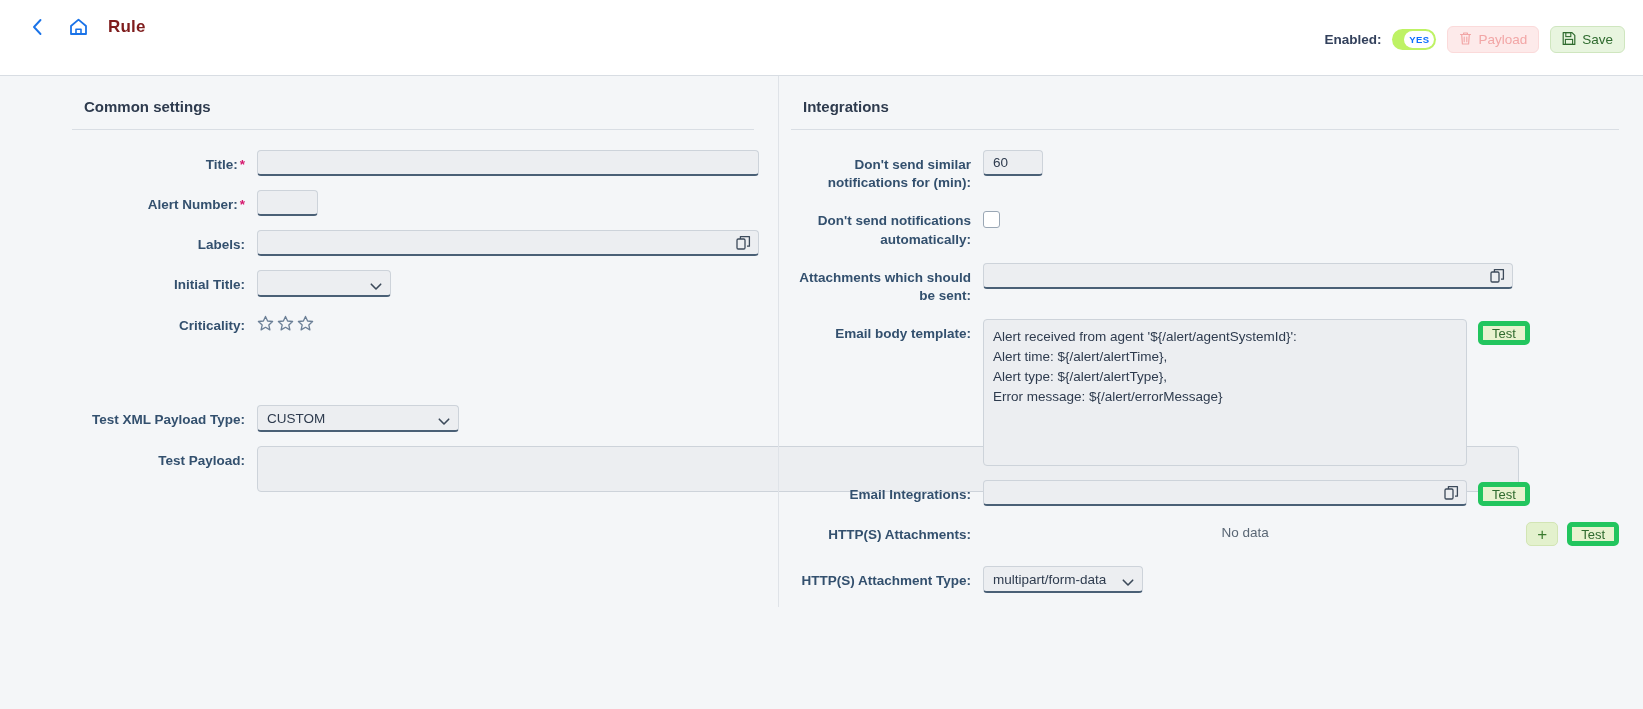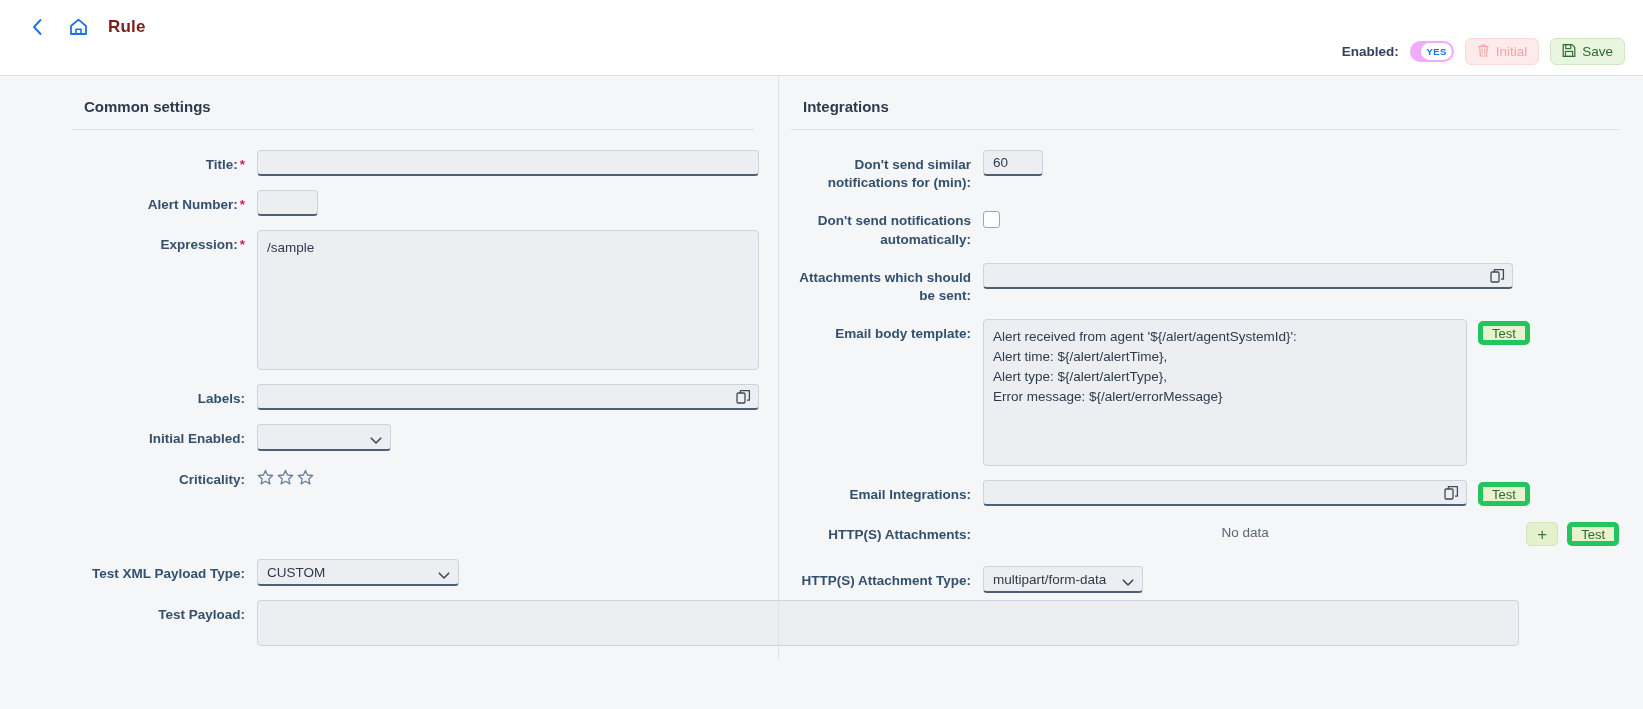--- a/index.html
+++ b/index.html
@@ -24,26 +24,26 @@
   }
   .back-chevron {
     width: 22px; height: 22px; display: flex; align-items: center; justify-content: center;
     cursor: pointer;
   }
   .home-icon { width: 24px; height: 24px; display: flex; align-items: center; justify-content: center; }
   .page-title {
     font-size: 17px; font-weight: bold; color: #7f1d1d; letter-spacing: .2px;
   }
   .topbar-right {
-    position: absolute; right: 18px; top: 38px;
+    position: absolute; right: 18px; top: 26px;
     display: flex; align-items: center; gap: 11px;
   }
   .enabled-label { font-size: 13.5px; font-weight: bold; color: #33415c; }
   .toggle {
-    width: 44px; height: 21px; border-radius: 11px; background: #f0abfc;
+    width: 44px; height: 21px; border-radius: 11px; background: #bef264;
     position: relative; cursor: pointer; display: flex; align-items: center;
   }
   .toggle .knob {
     position: absolute; right: 2px; top: 2px;
     height: 17px; min-width: 30px; padding: 0 5px;
     background: #ffffff; border-radius: 9px;
     display: flex; align-items: center; justify-content: center;
     font-size: 9.5px; font-weight: bold; color: #0d6efd; letter-spacing: .4px;
   }
   .btn {
@@ -177,21 +177,21 @@
       <span class="toggle">
         <span class="knob">YES</span>
       </span>
       <span class="btn btn-delete">
         <span>
           <svg width="13" height="15" viewBox="0 0 13 15">
             <path d="M1.5 3.5 H11.5 M4.6 3.5 V2 H8.4 V3.5 M2.7 3.5 L3.4 13 H9.6 L10.3 3.5" fill="none" stroke="#f2a6a6" stroke-width="1.2" stroke-linecap="round" stroke-linejoin="round"></path>
             <path d="M5.2 6 V10.8 M7.8 6 V10.8" stroke="#f2a6a6" stroke-width="1.1" stroke-linecap="round"></path>
           </svg>
         </span>
-        <span>Initial</span>
+        <span>Payload</span>
       </span>
       <span class="btn btn-save">
         <span>
           <svg width="14" height="15" viewBox="0 0 14 15">
             <path d="M1.2 1.6 H10 L12.8 4.4 V13.4 H1.2 Z" fill="none" stroke="#2f6b2f" stroke-width="1.2" stroke-linejoin="round"></path>
             <rect x="3.8" y="1.6" width="5" height="4" fill="none" stroke="#2f6b2f" stroke-width="1.1"></rect>
             <rect x="3.4" y="8.4" width="7.2" height="5" fill="none" stroke="#2f6b2f" stroke-width="1.1"></rect>
           </svg>
         </span>
         <span>Save</span>
@@ -216,46 +216,38 @@
 
       <div class="row">
         <div class="row-label">
           <span>Alert Number:</span><span class="req">*</span>
         </div>
         <div class="row-field">
           <input class="inp inp-step" value="" style="">
         </div>
       </div>
 
-      <div class="row">
-        <div class="row-label">
-          <span>Expression:</span><span class="req">*</span>
-        </div>
-        <div class="row-field">
-          <textarea class="ta ta-expr" style="">/sample</textarea>
-        </div>
-      </div>
 
       <div class="row">
         <div class="row-label">Labels:</div>
         <div class="row-field">
           <span class="picker">
             <input class="inp inp-labels" value="" style="">
             <span class="picker-icon">
               <svg width="15" height="15" viewBox="0 0 15 15">
                 <rect x="1" y="4" width="8" height="10" rx="1.2" fill="none" stroke="#3c4a5a" stroke-width="1.3"></rect>
                 <path d="M4.4 4 V1.6 H13.4 V11.2 H11" fill="none" stroke="#3c4a5a" stroke-width="1.3" stroke-linejoin="round"></path>
               </svg>
             </span>
           </span>
         </div>
       </div>
 
       <div class="row">
-        <div class="row-label">Initial Enabled:</div>
+        <div class="row-label">Initial Title:</div>
         <div class="row-field">
           <span class="sel-wrap">
             <select class="sel sel-status">
               <option></option>
             </select>
             <span class="sel-chev">
               <svg width="12" height="10" viewBox="0 0 12 10">
                   <path d="M1.3 2.2 L6 7 L10.7 2.2" fill="none" stroke="#3c4a5a" stroke-width="1.6" stroke-linecap="round" stroke-linejoin="round"></path>
                 </svg>
             </span>

